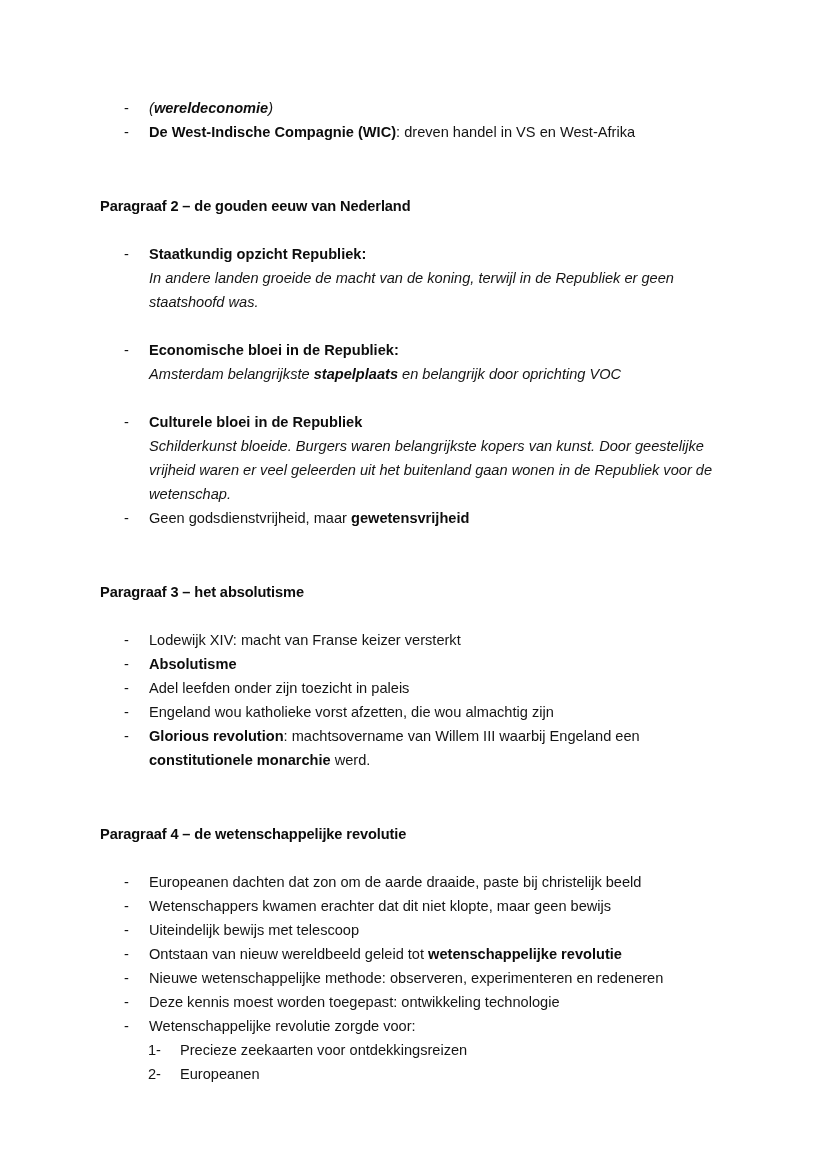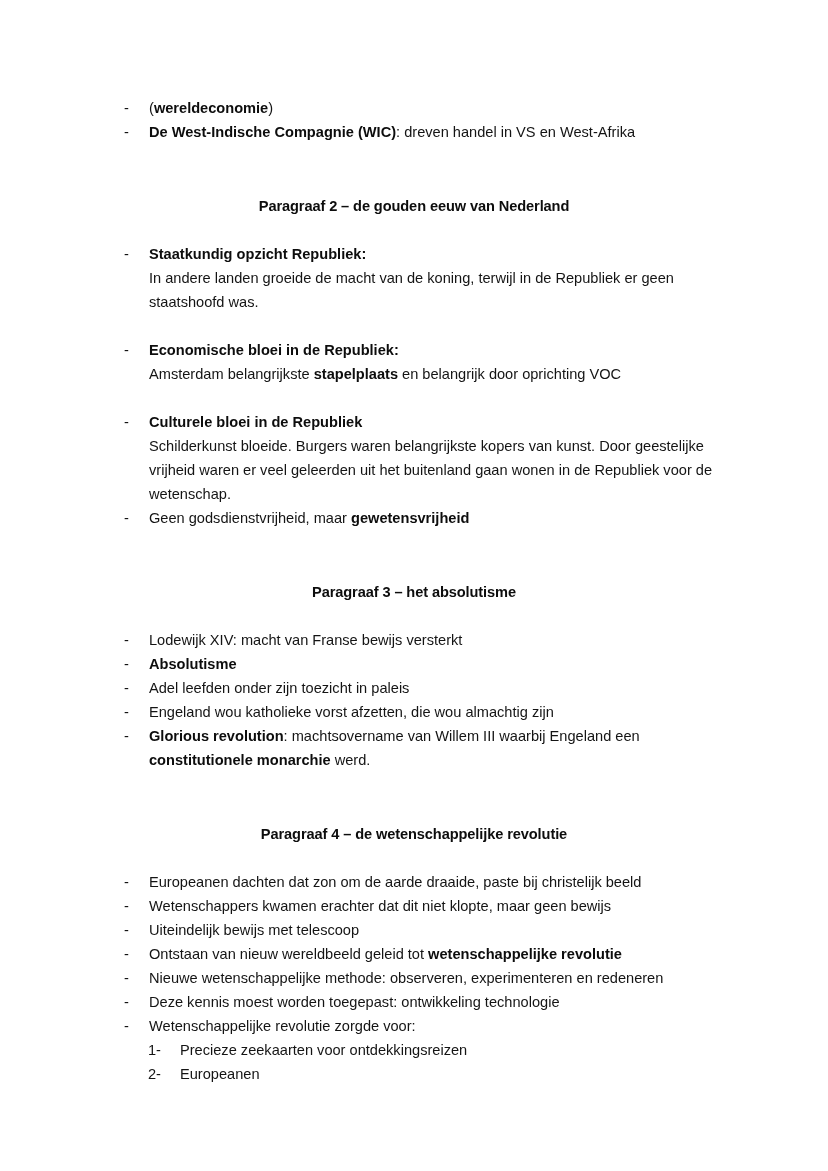--- a/index.html
+++ b/index.html
@@ -33,21 +33,20 @@
   .section { margin: 0; }
 
   .heading {
     font-size: 14.6px;
     font-weight: bold;
     line-height: 24px;
     letter-spacing: -0.1px;
     color: #0d0d0d;
     margin: 0;
     white-space: nowrap;
-    text-align: center;
   }
 
   .bullet-list {
     list-style: none;
     margin: 0;
     padding: 0;
   }
 
   .bullet-item {
     position: relative;
@@ -59,21 +58,21 @@
   }
   .bullet-item > .dash {
     position: absolute;
     left: 24px;
     top: 0;
     font-size: 14.6px;
     line-height: 24px;
     color: #141414;
   }
   .bullet-item .line { display: block; }
-  .bullet-item .cont { display: block; }
+  .bullet-item .cont { display: block; font-style: italic; }
 
   .num-list {
     list-style: none;
     margin: 0;
     padding: 0;
   }
   .num-item {
     position: relative;
     padding-left: 80px;
     font-size: 14.6px;
@@ -154,21 +153,21 @@
     <div class="gap-xl"></div>
 
     <section class="section">
       <h2 class="heading">Paragraaf 3 – het absolutisme</h2>
 
       <div class="gap-sm"></div>
 
       <ul class="bullet-list">
         <li class="bullet-item">
           <span class="dash">-</span>
-          <span class="line">Lodewijk XIV: macht van Franse bewijs versterkt</span>
+          <span class="line">Lodewijk XIV: macht van Franse keizer versterkt</span>
         </li>
         <li class="bullet-item">
           <span class="dash">-</span>
           <span class="line b">Absolutisme</span>
         </li>
         <li class="bullet-item">
           <span class="dash">-</span>
           <span class="line">Adel leefden onder zijn toezicht in paleis</span>
         </li>
         <li class="bullet-item">

